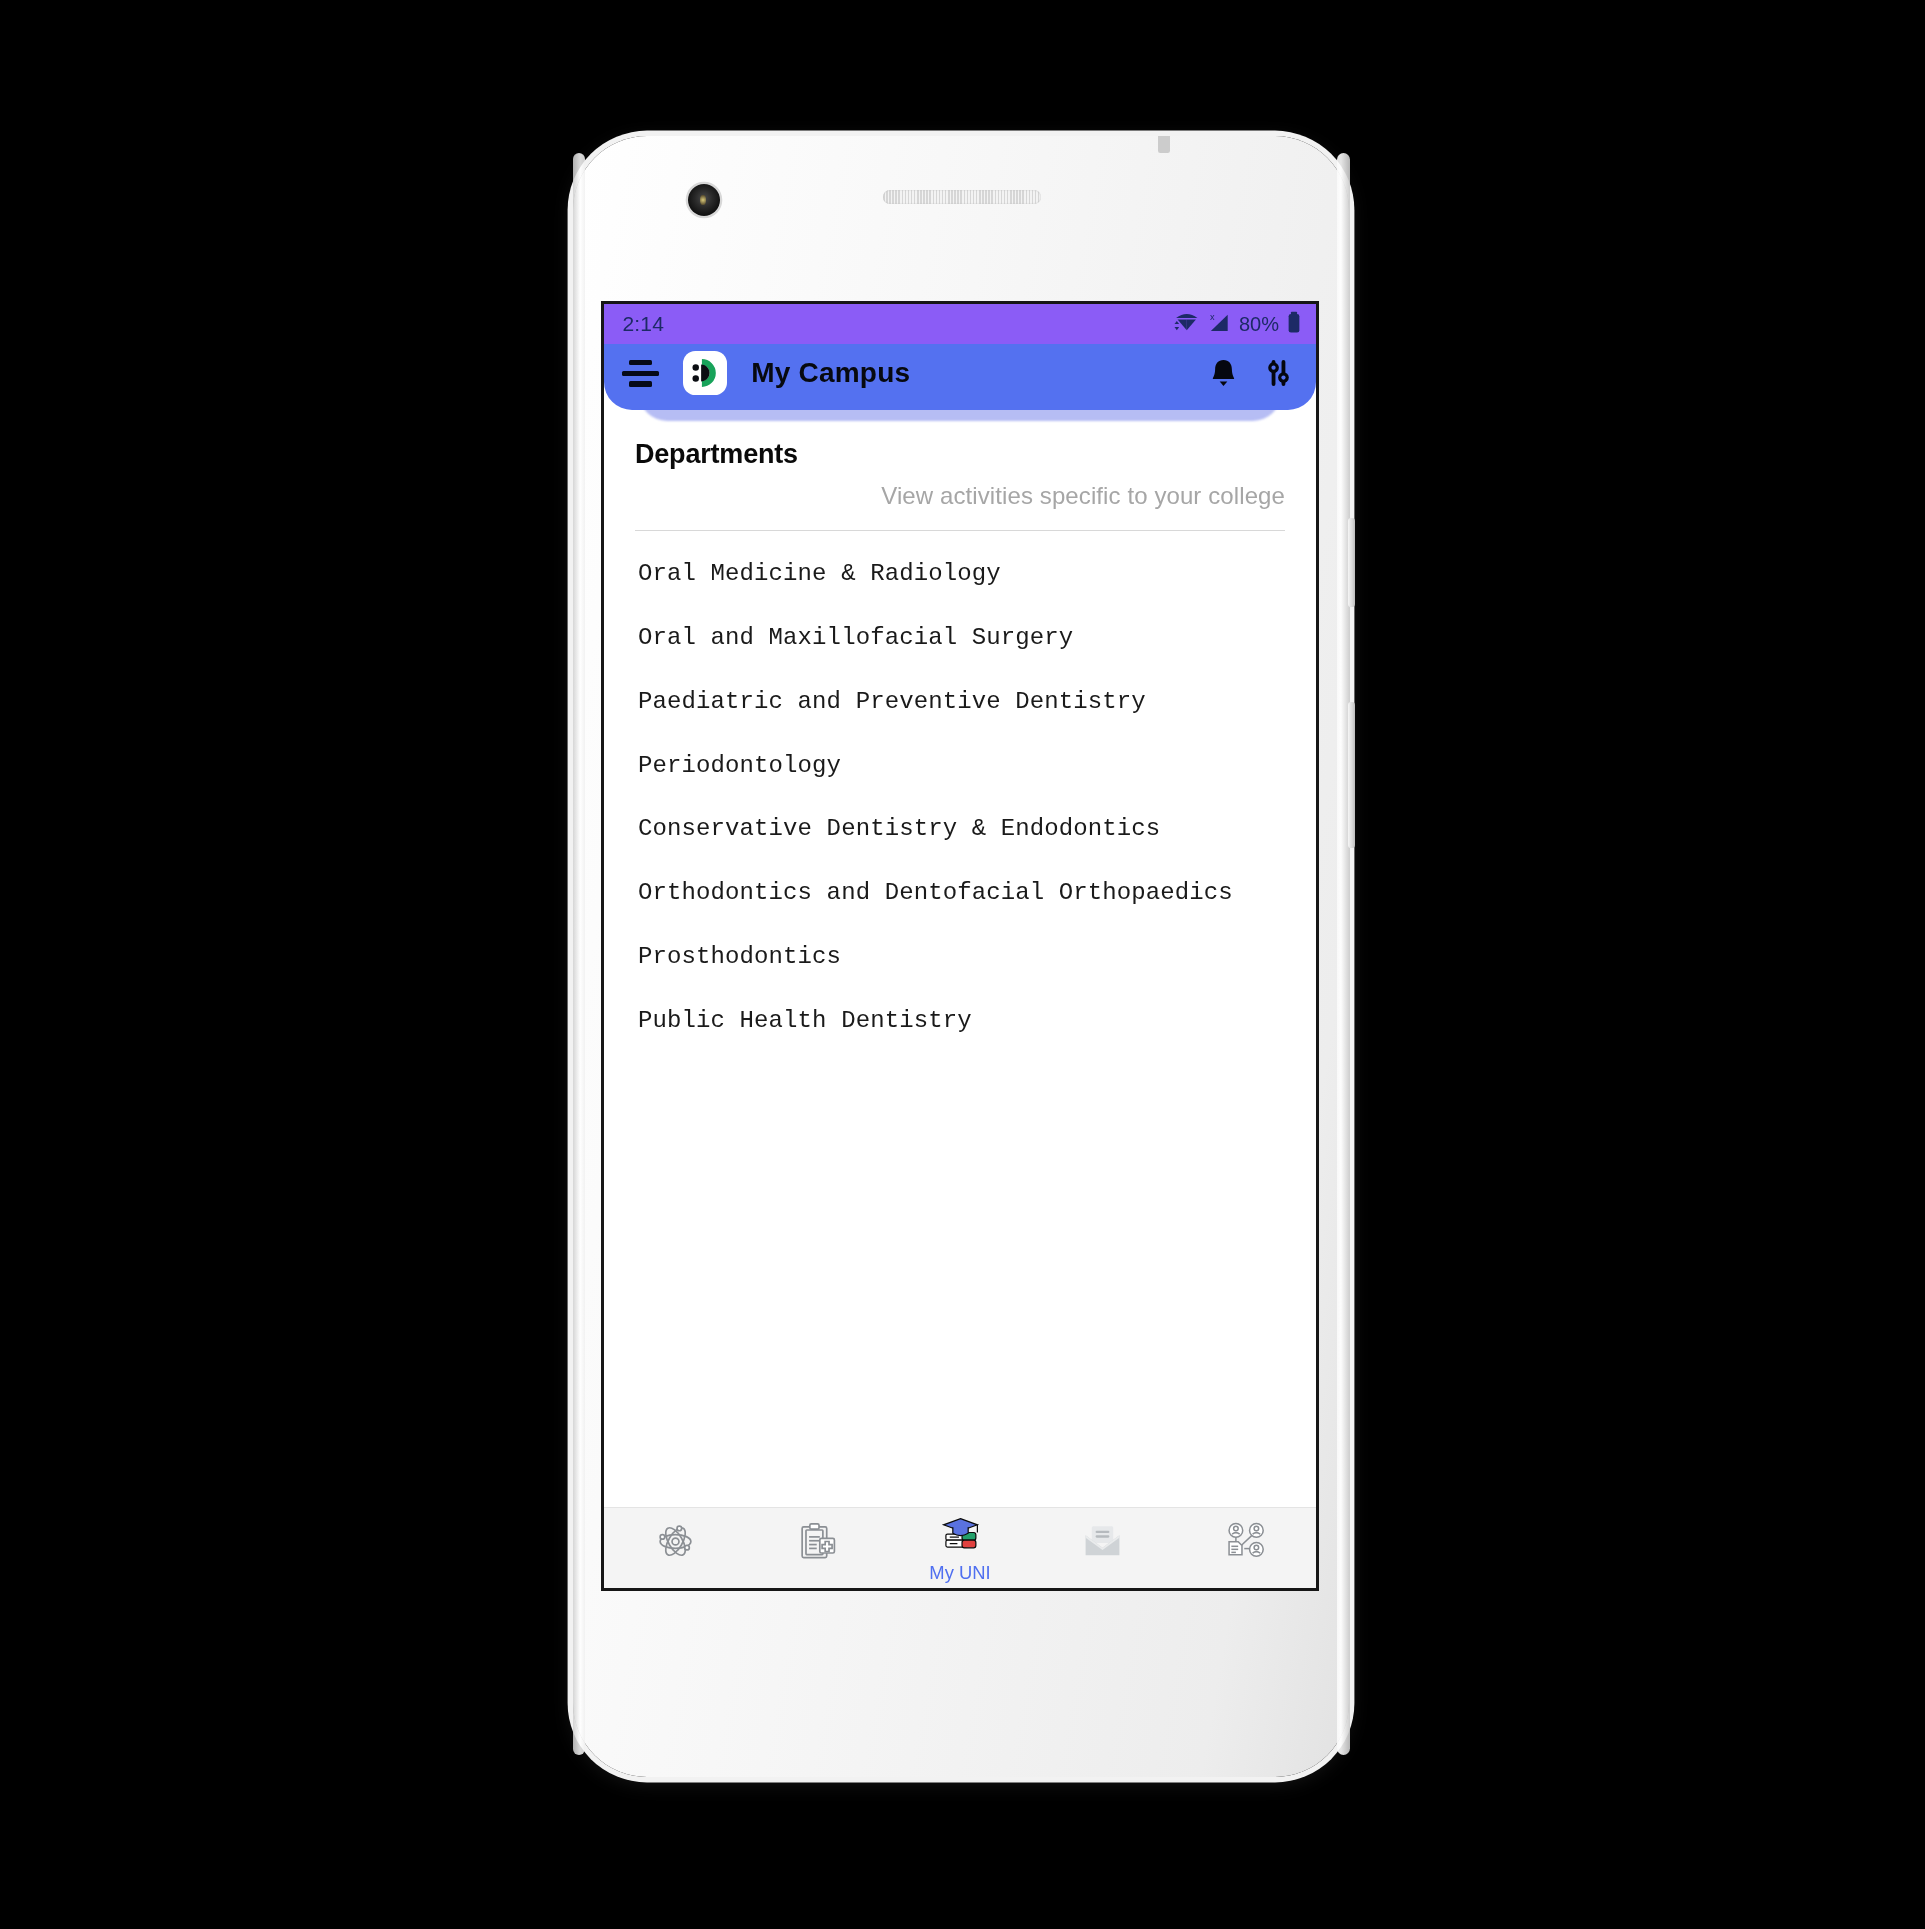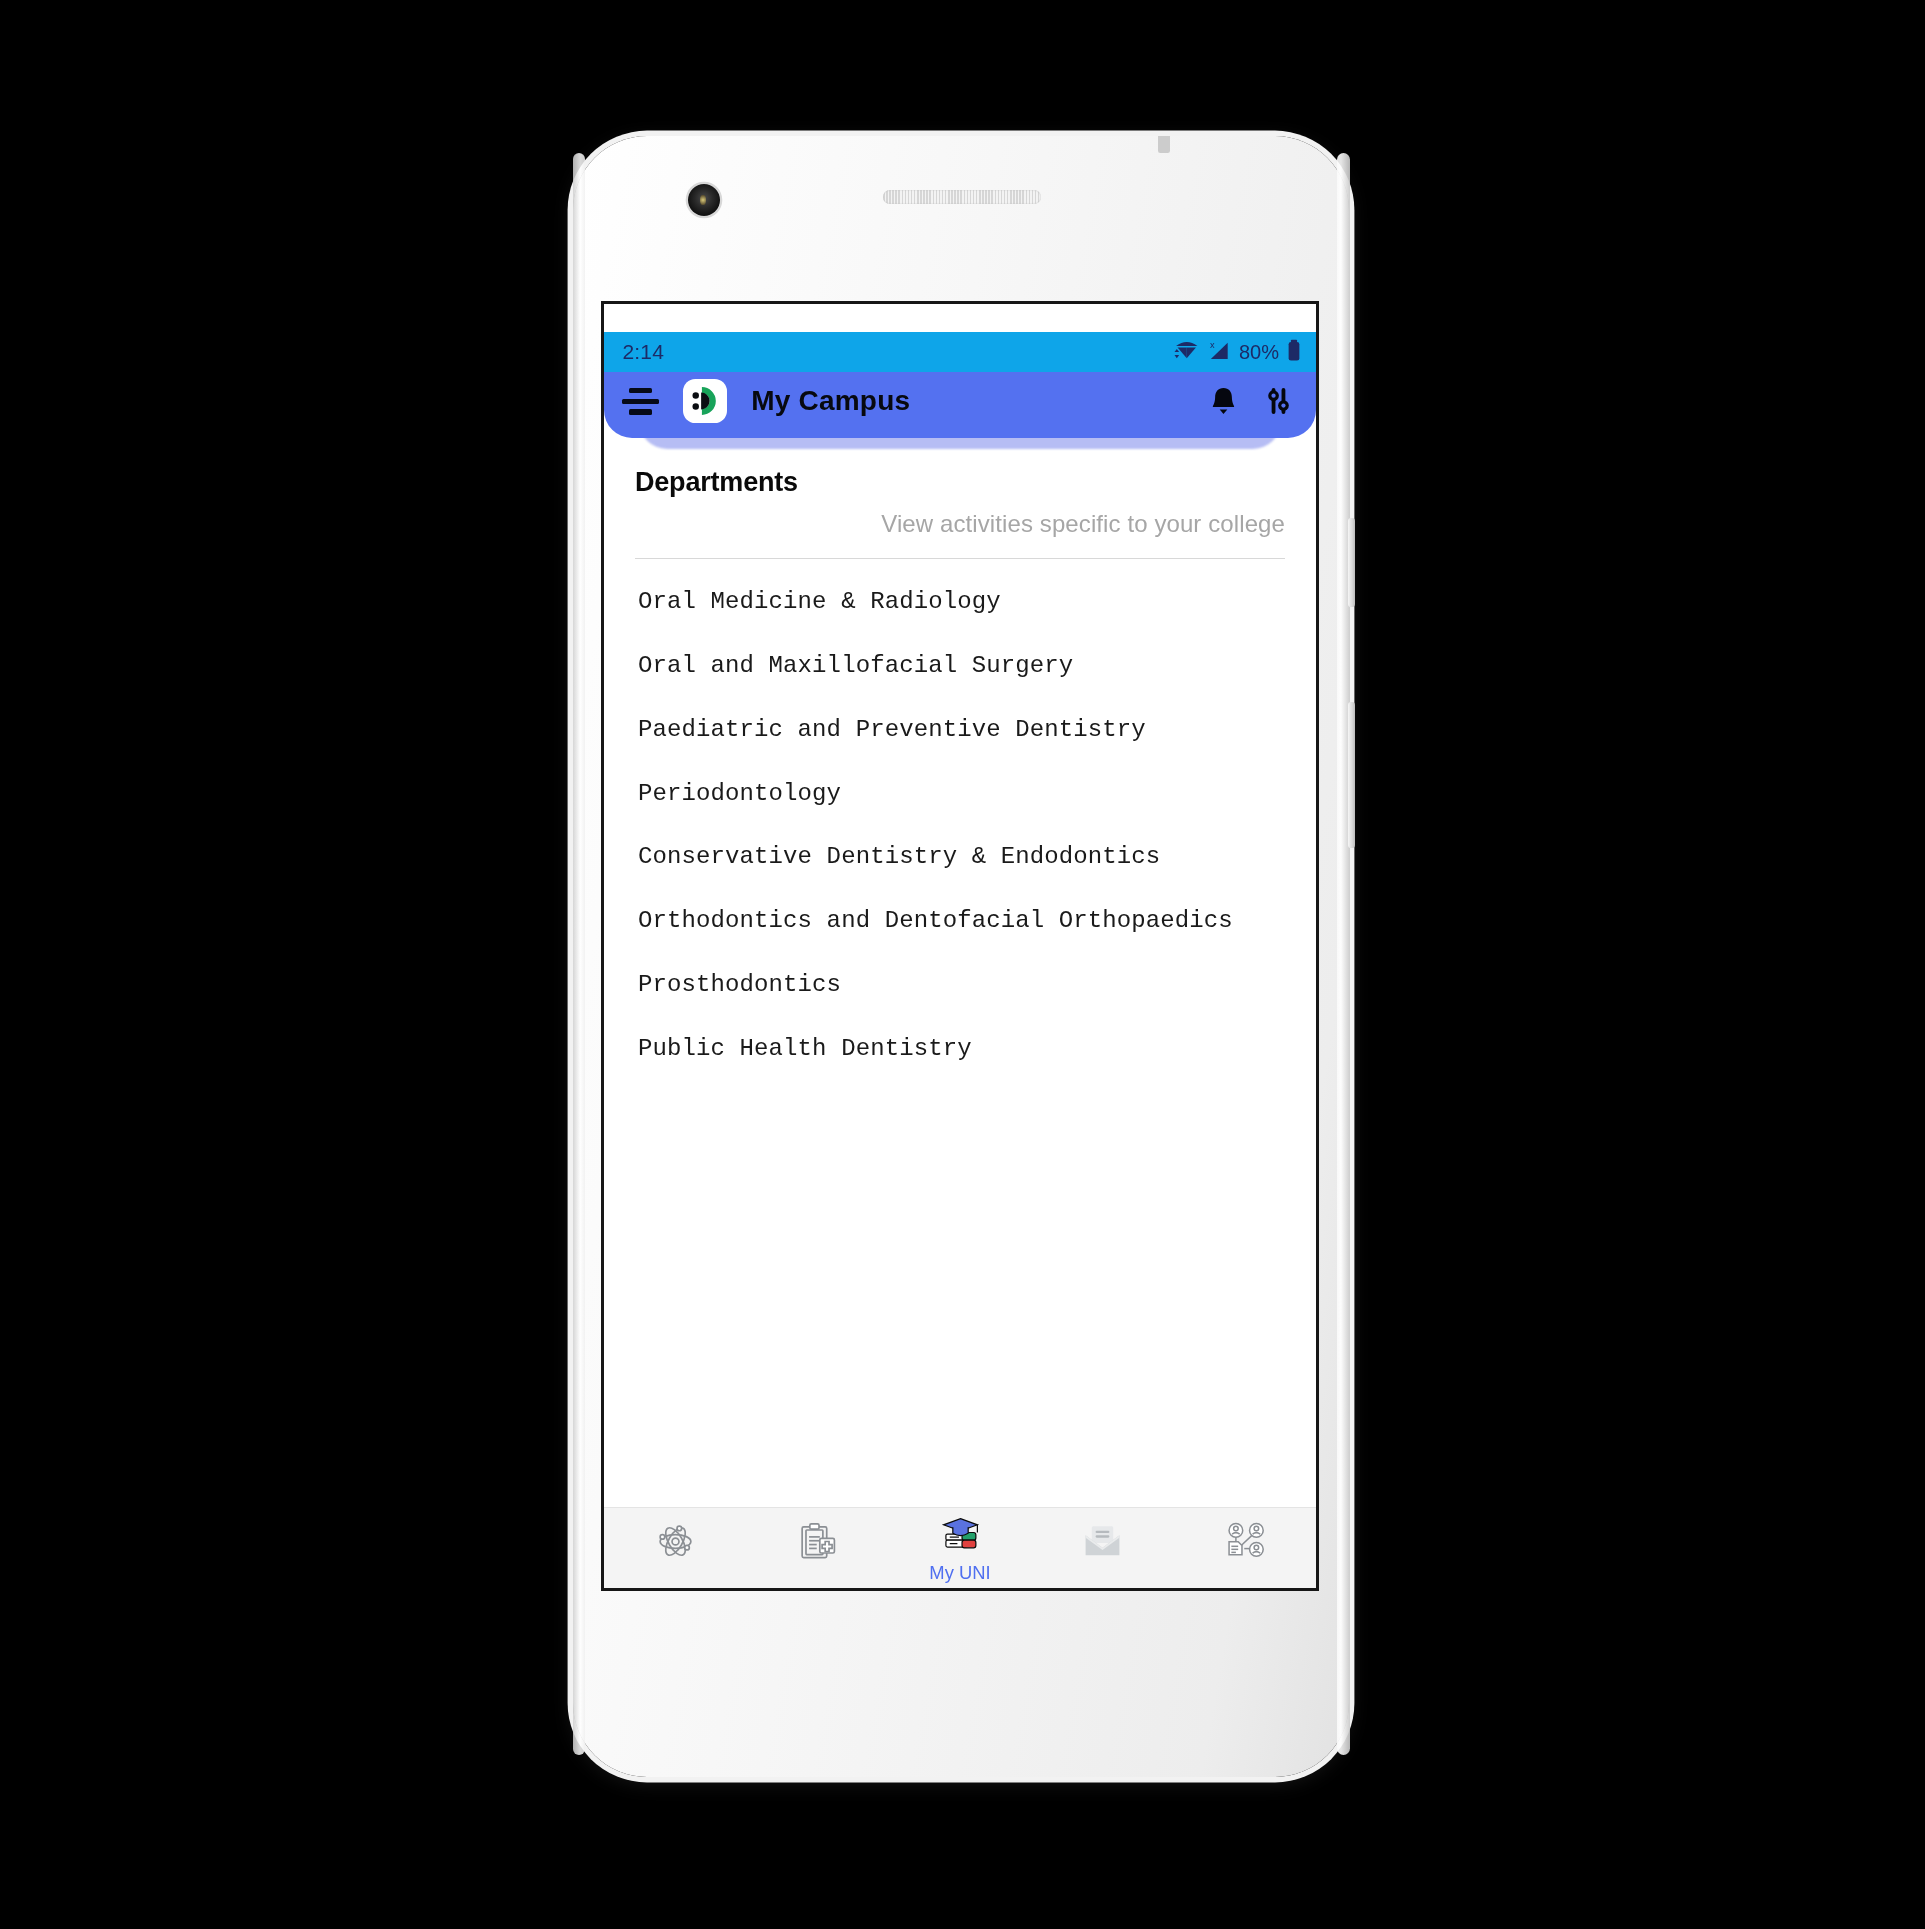--- a/index.html
+++ b/index.html
@@ -124,30 +124,29 @@
     border: 3.8px solid #161616;
     box-sizing: border-box;
     overflow: hidden;
     display: flex;
     flex-direction: column;
   }
 
   
   .statusbar {
     height: 40px;
-    background: #0ea5e9;
+    background: #8b5cf6;
     display: flex;
     align-items: center;
     justify-content: space-between;
     padding: 0 15.3px 0 18.4px;
     box-sizing: border-box;
     flex: none;
     position: relative;
     z-index: 3;
-    margin-top: 28px;
   }
   .status-time {
     color: #1d2a66;
     font-size: 21px;
     font-weight: 500;
     letter-spacing: 0.2px;
   }
   .status-right {
     display: flex;
     align-items: center;

